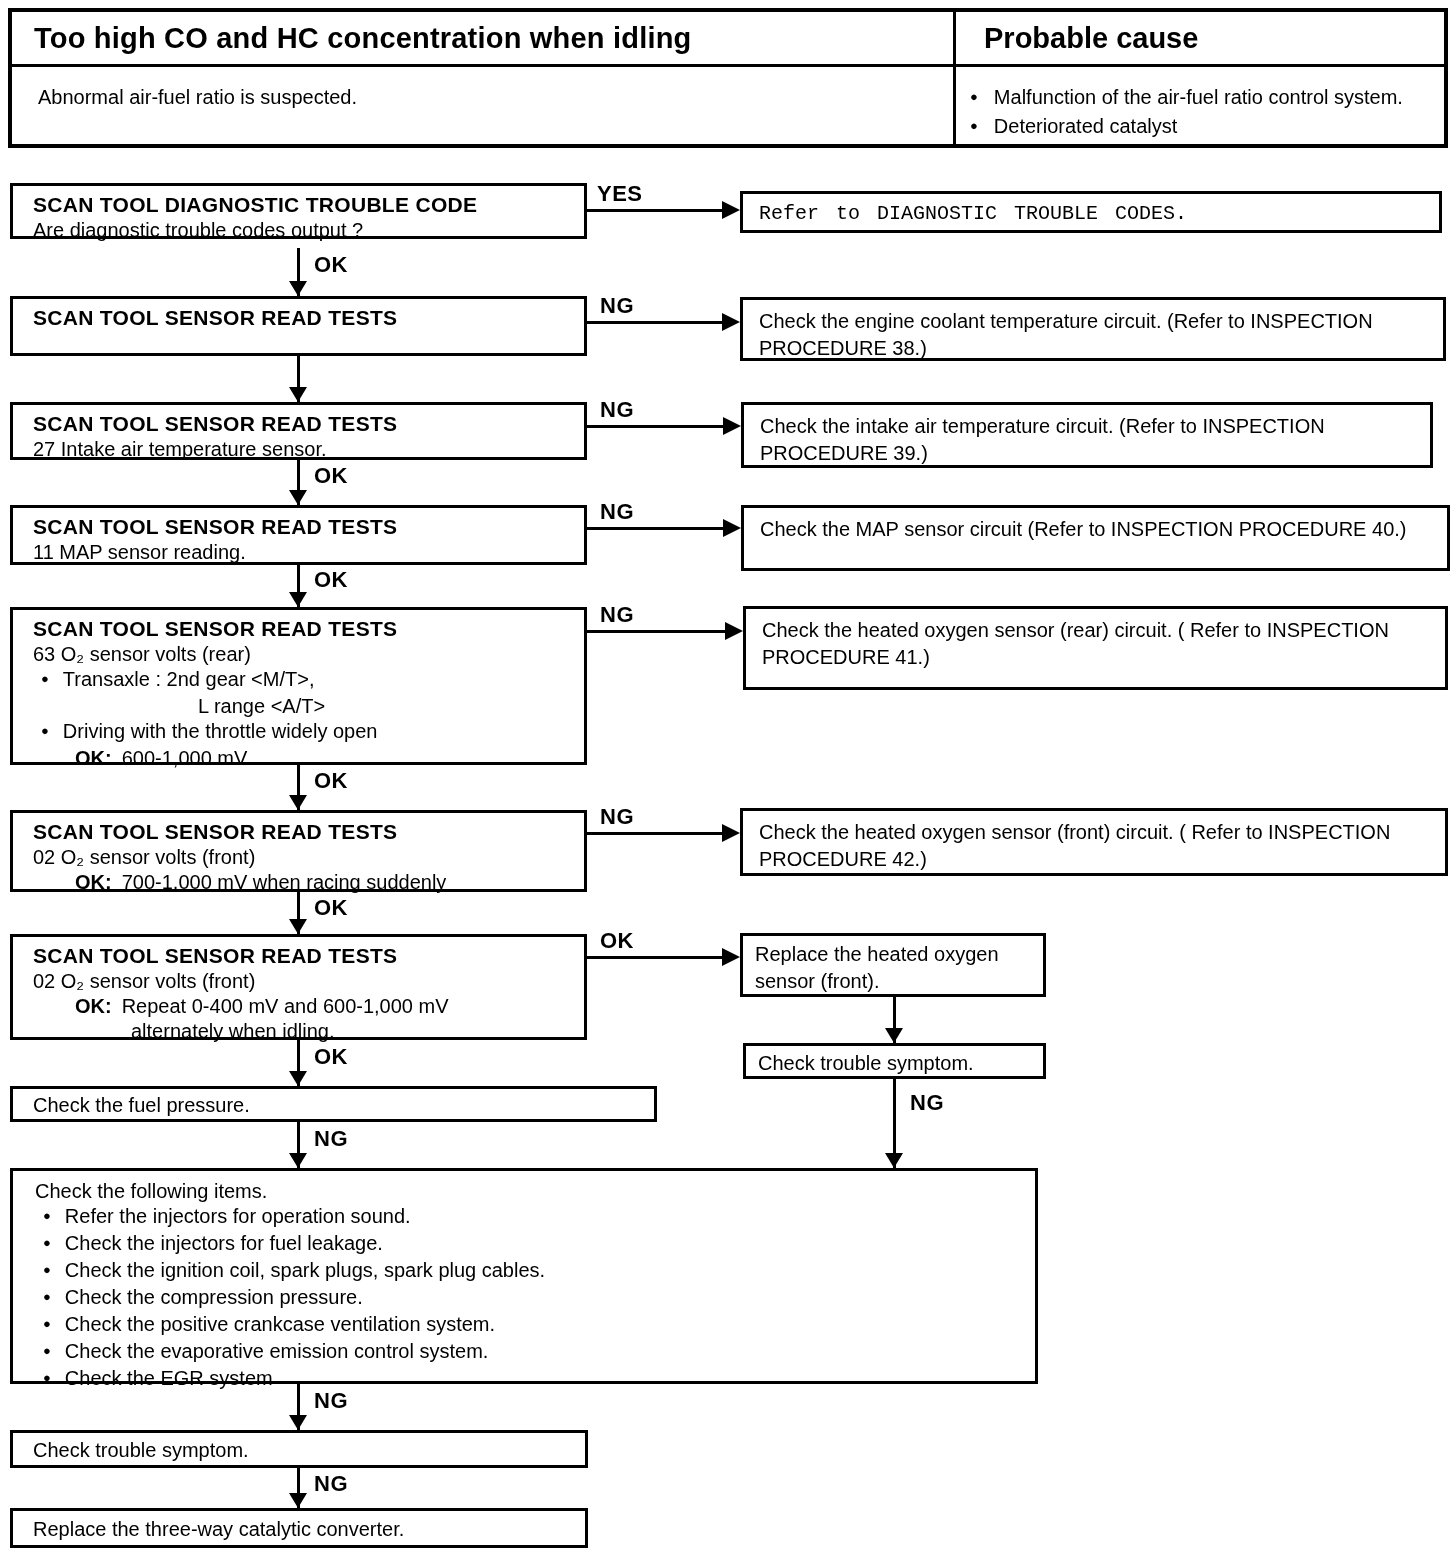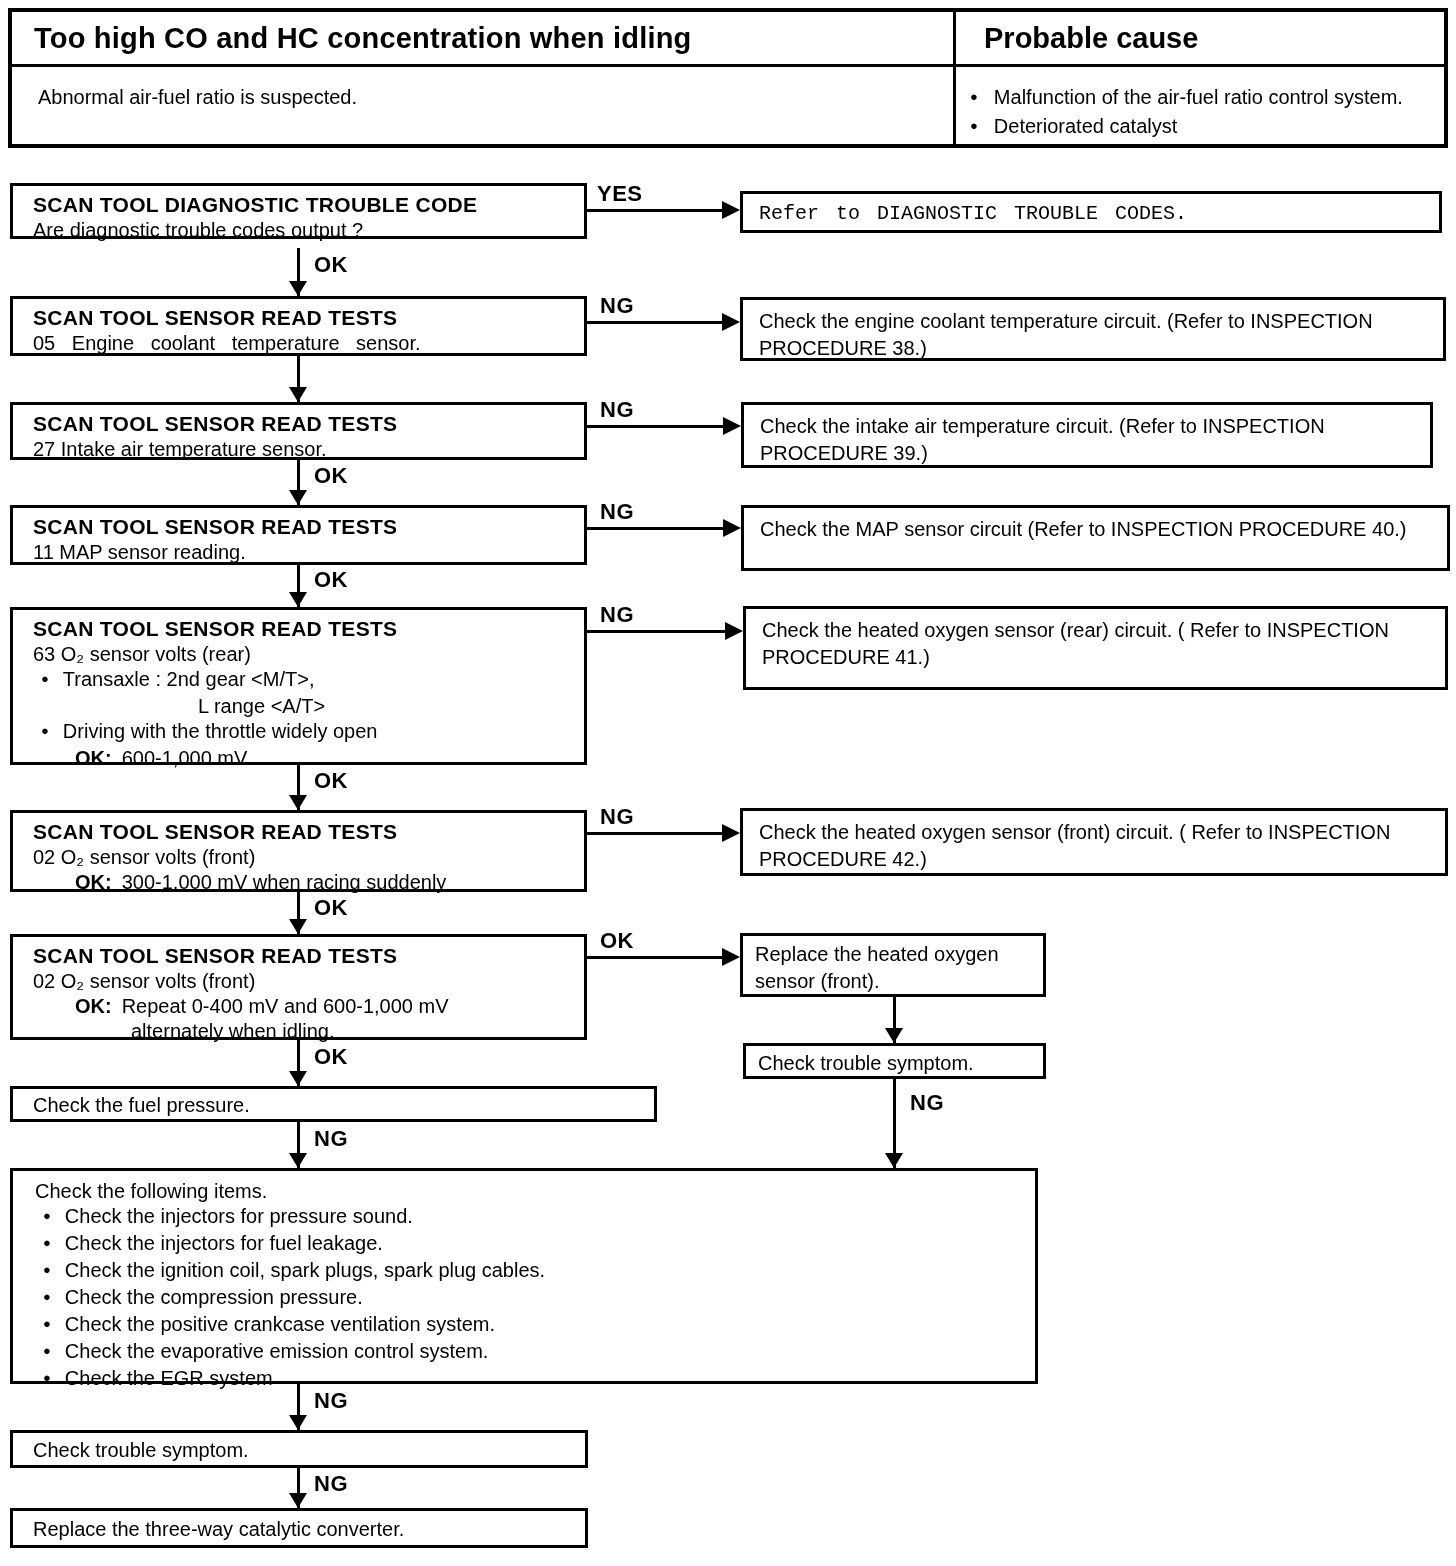--- a/index.html
+++ b/index.html
@@ -66,21 +66,20 @@
     </div>
   </div>
 
   <div class="box" style="left:10px;top:183px;width:577px;height:56px;">
     <div class="title">SCAN TOOL DIAGNOSTIC TROUBLE CODE</div>
     <div class="line">Are diagnostic trouble codes output ?</div>
   </div>
 
   <div class="box" style="left:10px;top:296px;width:577px;height:60px;">
     <div class="title">SCAN TOOL SENSOR READ TESTS</div>
-    <div class="line spread">05 Engine coolant temperature sensor.</div>
   </div>
 
   <div class="box" style="left:10px;top:402px;width:577px;height:58px;">
     <div class="title">SCAN TOOL SENSOR READ TESTS</div>
     <div class="line">27 Intake air temperature sensor.</div>
   </div>
 
   <div class="box" style="left:10px;top:505px;width:577px;height:60px;">
     <div class="title">SCAN TOOL SENSOR READ TESTS</div>
     <div class="line">11 MAP sensor reading.</div>
@@ -102,21 +101,21 @@
         <b>OK:</b>
         <span>600-1,000 mV</span>
       </div>
   </div>
 
   <div class="box" style="left:10px;top:810px;width:577px;height:82px;">
     <div class="title">SCAN TOOL SENSOR READ TESTS</div>
     <div class="line">02 O₂ sensor volts (front)</div>
     <div class="okrow ind62">
         <b>OK:</b>
-        <span>300-1,000 mV when racing suddenly</span>
+        <span>700-1,000 mV when racing suddenly</span>
       </div>
   </div>
 
   <div class="box" style="left:10px;top:934px;width:577px;height:106px;">
     <div class="title">SCAN TOOL SENSOR READ TESTS</div>
     <div class="line">02 O₂ sensor volts (front)</div>
     <div class="okrow ind62">
         <b>OK:</b>
         <span>Repeat 0-400 mV and 600-1,000 mV</span>
       </div>
@@ -124,21 +123,21 @@
   </div>
 
   <div class="box" style="left:10px;top:1086px;width:647px;height:36px;padding-top:4px;">
     <div class="line">Check the fuel pressure.</div>
   </div>
 
   <div class="box" style="left:10px;top:1168px;width:1028px;height:216px;padding:8px 8px 0 22px;">
     <div class="line">Check the following items.</div>
     <div class="flow-bullet">
         <span class="dot">●</span>
-        <span>Check the injectors for pressure sound.</span>
+        <span>Refer the injectors for operation sound.</span>
       </div>
     <div class="flow-bullet">
         <span class="dot">●</span>
         <span>Check the injectors for fuel leakage.</span>
       </div>
     <div class="flow-bullet">
         <span class="dot">●</span>
         <span>Check the ignition coil, spark plugs, spark plug cables.</span>
       </div>
     <div class="flow-bullet">

